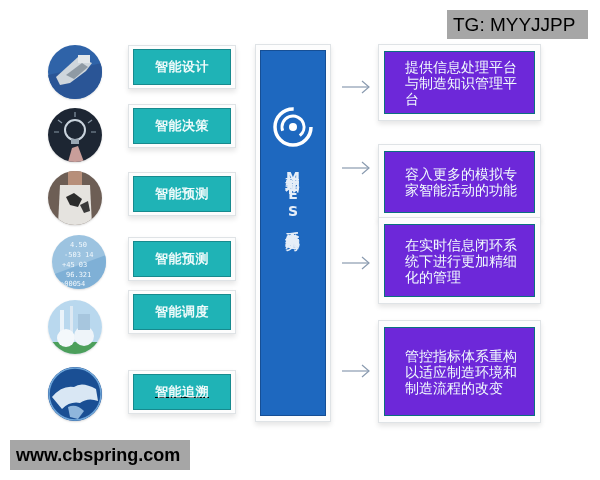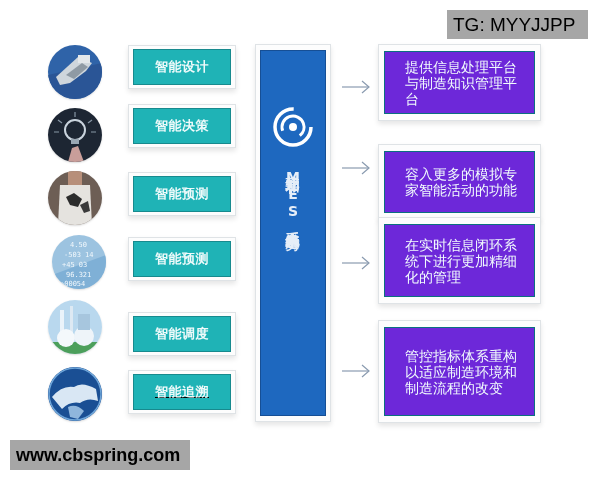--- a/index.html
+++ b/index.html
@@ -98,21 +98,21 @@
 </div>
 <div class="abs frame lbox" style="top:104px;">
   <div class="inner">智能决策</div>
 </div>
 <div class="abs frame lbox" style="top:172px;">
   <div class="inner">智能预测</div>
 </div>
 <div class="abs frame lbox" style="top:237px;font-family:Liberation Serif, serif;">
   <div class="inner">智能预测</div>
 </div>
-<div class="abs frame lbox" style="top:312px;">
+<div class="abs frame lbox" style="top:290px;">
   <div class="inner">智能调度</div>
 </div>
 <div class="abs frame lbox" style="top:370px;text-decoration:underline;">
   <div class="inner">智能追溯</div>
 </div>
 
 <div class="abs frame center-frame">
   <div class="center-inner">
     <span>
       <svg width="40" height="40" viewBox="0 0 40 40">

